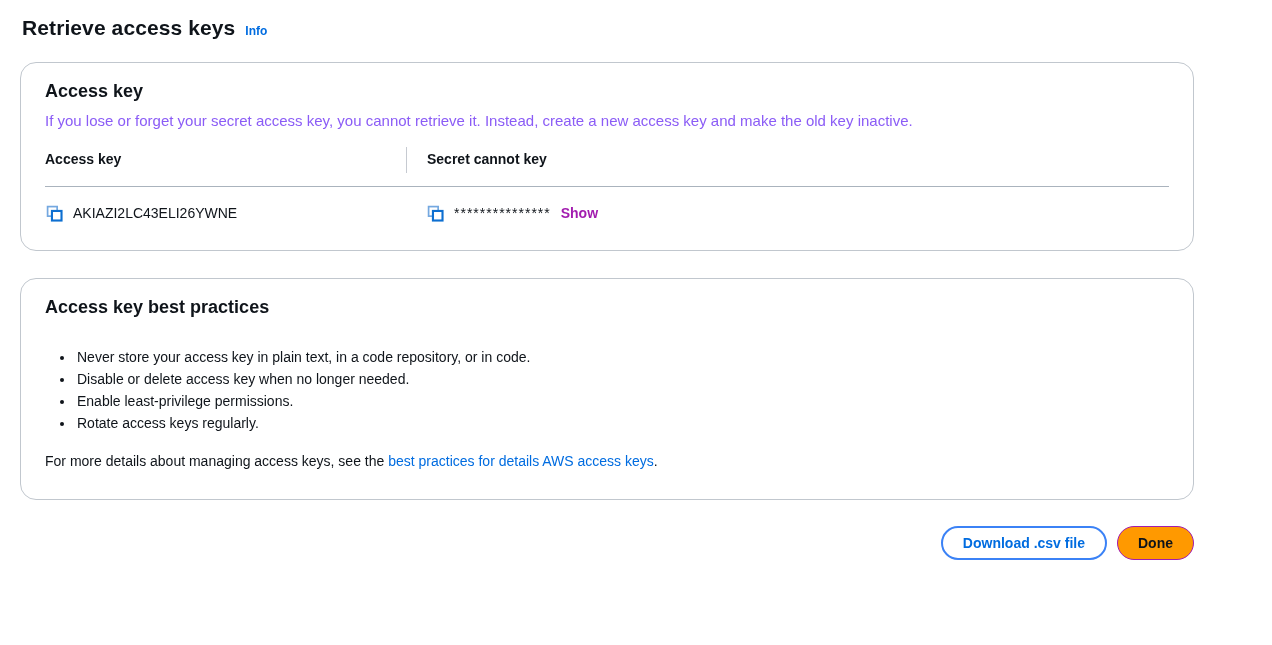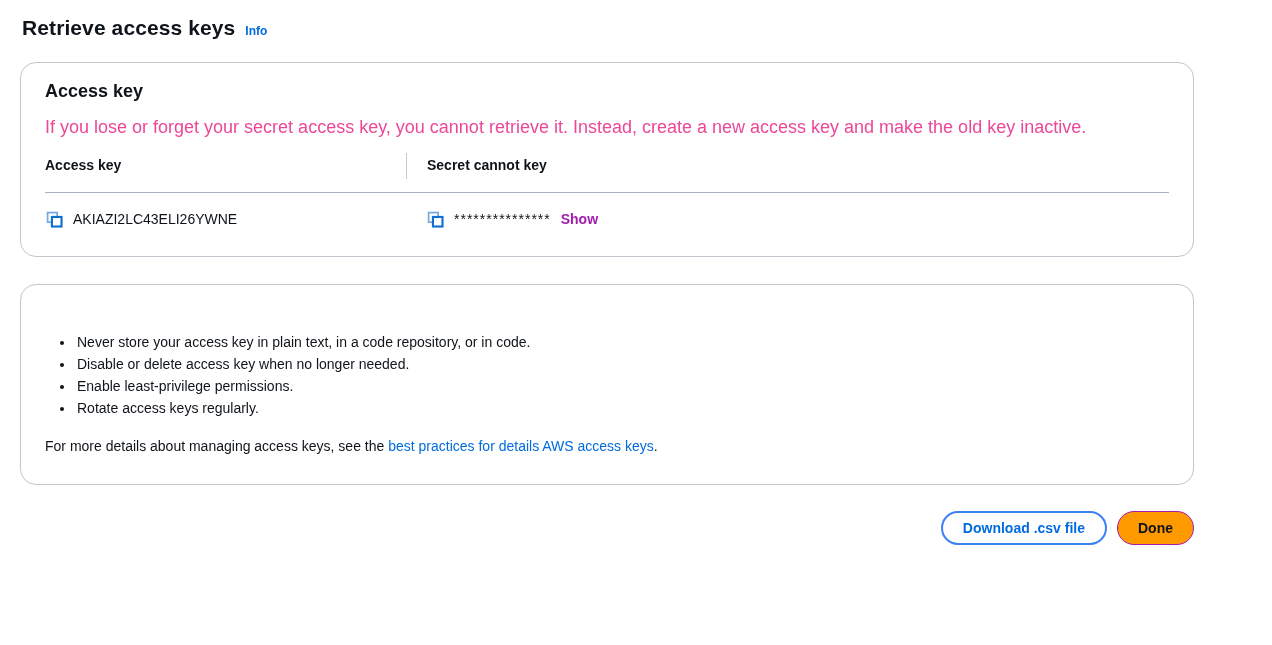--- a/index.html
+++ b/index.html
@@ -39,24 +39,24 @@
     border-radius: 16px;
     padding: 18px 24px 22px 24px;
     margin-top: 22px;
   }
   .card-title {
     font-size: 18px;
     font-weight: 700;
     color: #0f141a;
   }
   .card-desc {
-    margin-top: 15px;
-    font-size: 18px;
+    margin-top: 9px;
+    font-size: 15px;
     line-height: 20px;
-    color: #ec4899;
+    color: #8b5cf6;
   }
   
   .key-table { margin-top: 20px; }
   .key-header-row {
     display: flex;
     align-items: flex-start;
     padding-bottom: 13px;
     border-bottom: 1px solid #aab3bd;
   }
   .key-header-cell {
@@ -200,20 +200,21 @@
             </span>
           </button>
           <span class="masked">***************</span>
           <a class="show-link">Show</a>
         </div>
       </div>
     </div>
   </section>
 
   <section class="card" style="margin-top:27px; padding-bottom:28px;">
+    <h2 class="card-title">Access key best practices</h2>
     <ul class="bp-list">
       <li>Never store your access key in plain text, in a code repository, or in code.</li>
       <li>Disable or delete access key when no longer needed.</li>
       <li>Enable least-privilege permissions.</li>
       <li>Rotate access keys regularly.</li>
     </ul>
     <p class="bp-footer"><span>For more details about managing access keys, see the </span><a>best practices for details AWS access keys</a><span>.</span></p>
   </section>
 
   <div class="actions">

